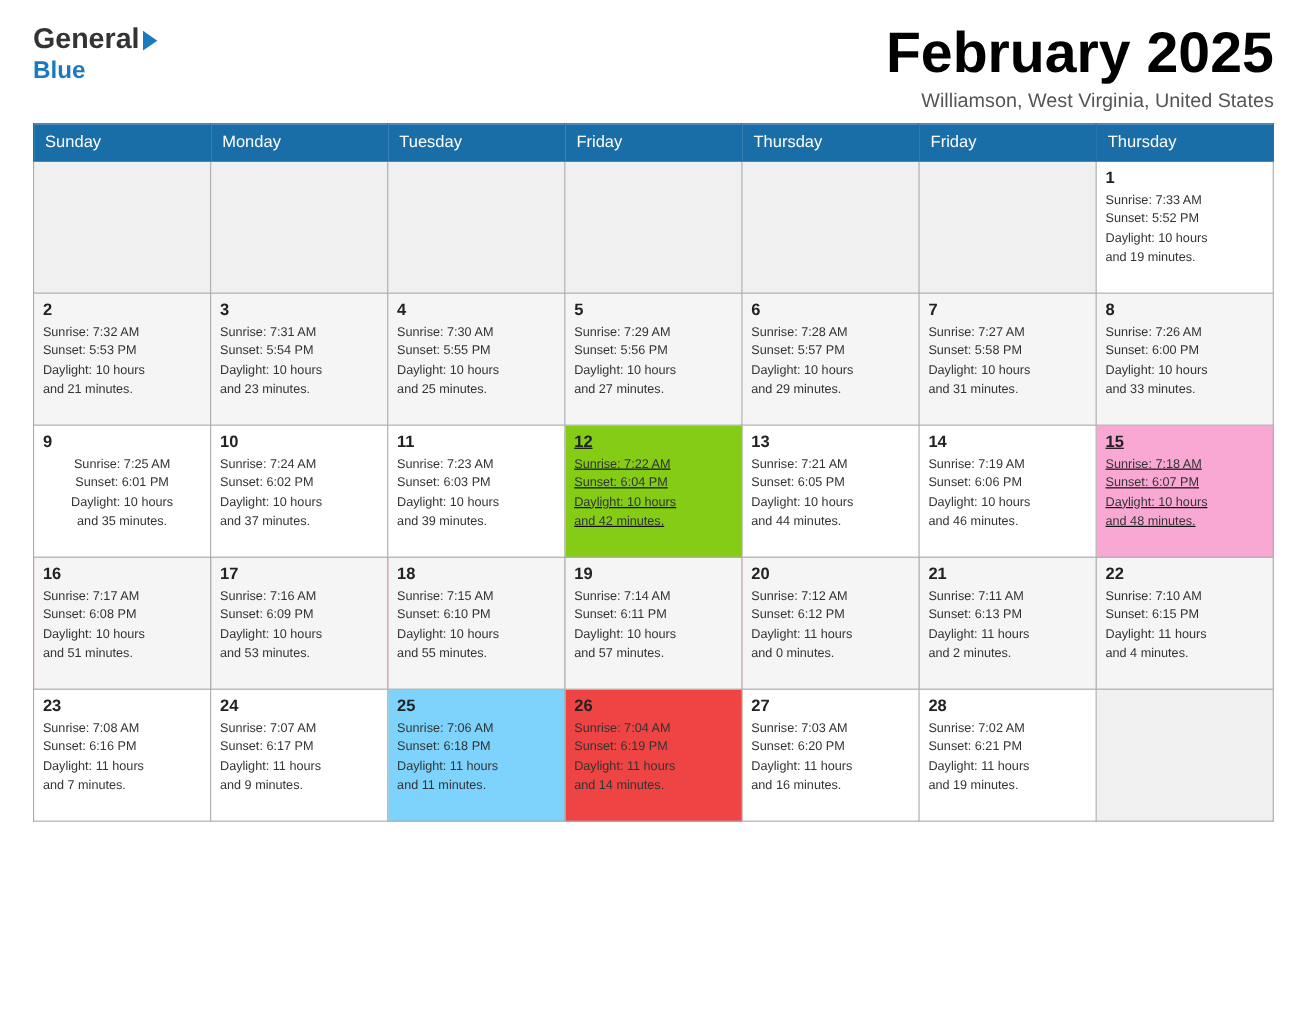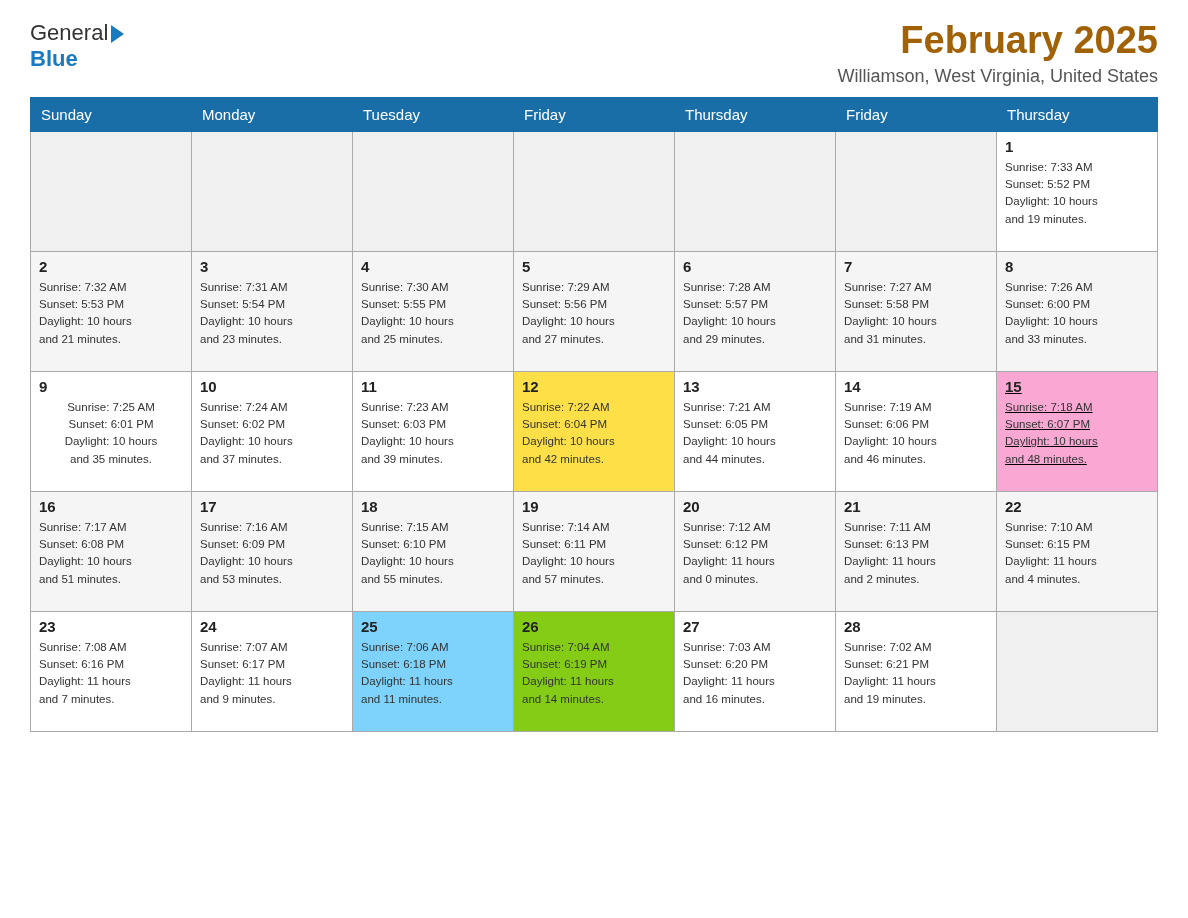--- a/index.html
+++ b/index.html
@@ -14,31 +14,31 @@
       display: flex;
       justify-content: space-between;
       align-items: flex-start;
       margin-bottom: 10px;
     }
     .logo {
       display: flex;
       align-items: center;
     }
     .logo-text {
-      font-size: 22px;
-      font-weight: normal;
+      font-size: 26px;
+      font-weight: bold;
       color: #333;
     }
     .title-section {
       text-align: right;
     }
     .month-title {
-      font-size: 38px;
+      font-size: 52px;
       font-weight: bold;
-      color: #a16207;
+      color: #000000;
       line-height: 1.1;
     }
     .location {
       font-size: 18px;
       color: #555;
       margin-top: 4px;
     }
     .calendar {
       width: 100%;
       border-collapse: collapse;
@@ -190,21 +190,21 @@
 Daylight: 10 hours
 and 37 minutes.</div>
         </td>
         <td style="background: rgb(255, 255, 255);">
           <div class="day-number">11</div>
           <div class="day-info" style="white-space: pre-line;">Sunrise: 7:23 AM
 Sunset: 6:03 PM
 Daylight: 10 hours
 and 39 minutes.</div>
         </td>
-        <td style="background: #fde047;">
+        <td style="background: #84cc16; text-decoration: underline;">
           <div class="day-number">12</div>
           <div class="day-info" style="white-space: pre-line;">Sunrise: 7:22 AM
 Sunset: 6:04 PM
 Daylight: 10 hours
 and 42 minutes.</div>
         </td>
         <td style="background: rgb(255, 255, 255);">
           <div class="day-number">13</div>
           <div class="day-info" style="white-space: pre-line;">Sunrise: 7:21 AM
 Sunset: 6:05 PM
@@ -292,21 +292,21 @@
 Daylight: 11 hours
 and 9 minutes.</div>
         </td>
         <td style="background: #7dd3fc;">
           <div class="day-number">25</div>
           <div class="day-info" style="white-space: pre-line;">Sunrise: 7:06 AM
 Sunset: 6:18 PM
 Daylight: 11 hours
 and 11 minutes.</div>
         </td>
-        <td style="background: #84cc16;">
+        <td style="background: #ef4444;">
           <div class="day-number">26</div>
           <div class="day-info" style="white-space: pre-line;">Sunrise: 7:04 AM
 Sunset: 6:19 PM
 Daylight: 11 hours
 and 14 minutes.</div>
         </td>
         <td style="background: rgb(255, 255, 255);">
           <div class="day-number">27</div>
           <div class="day-info" style="white-space: pre-line;">Sunrise: 7:03 AM
 Sunset: 6:20 PM

